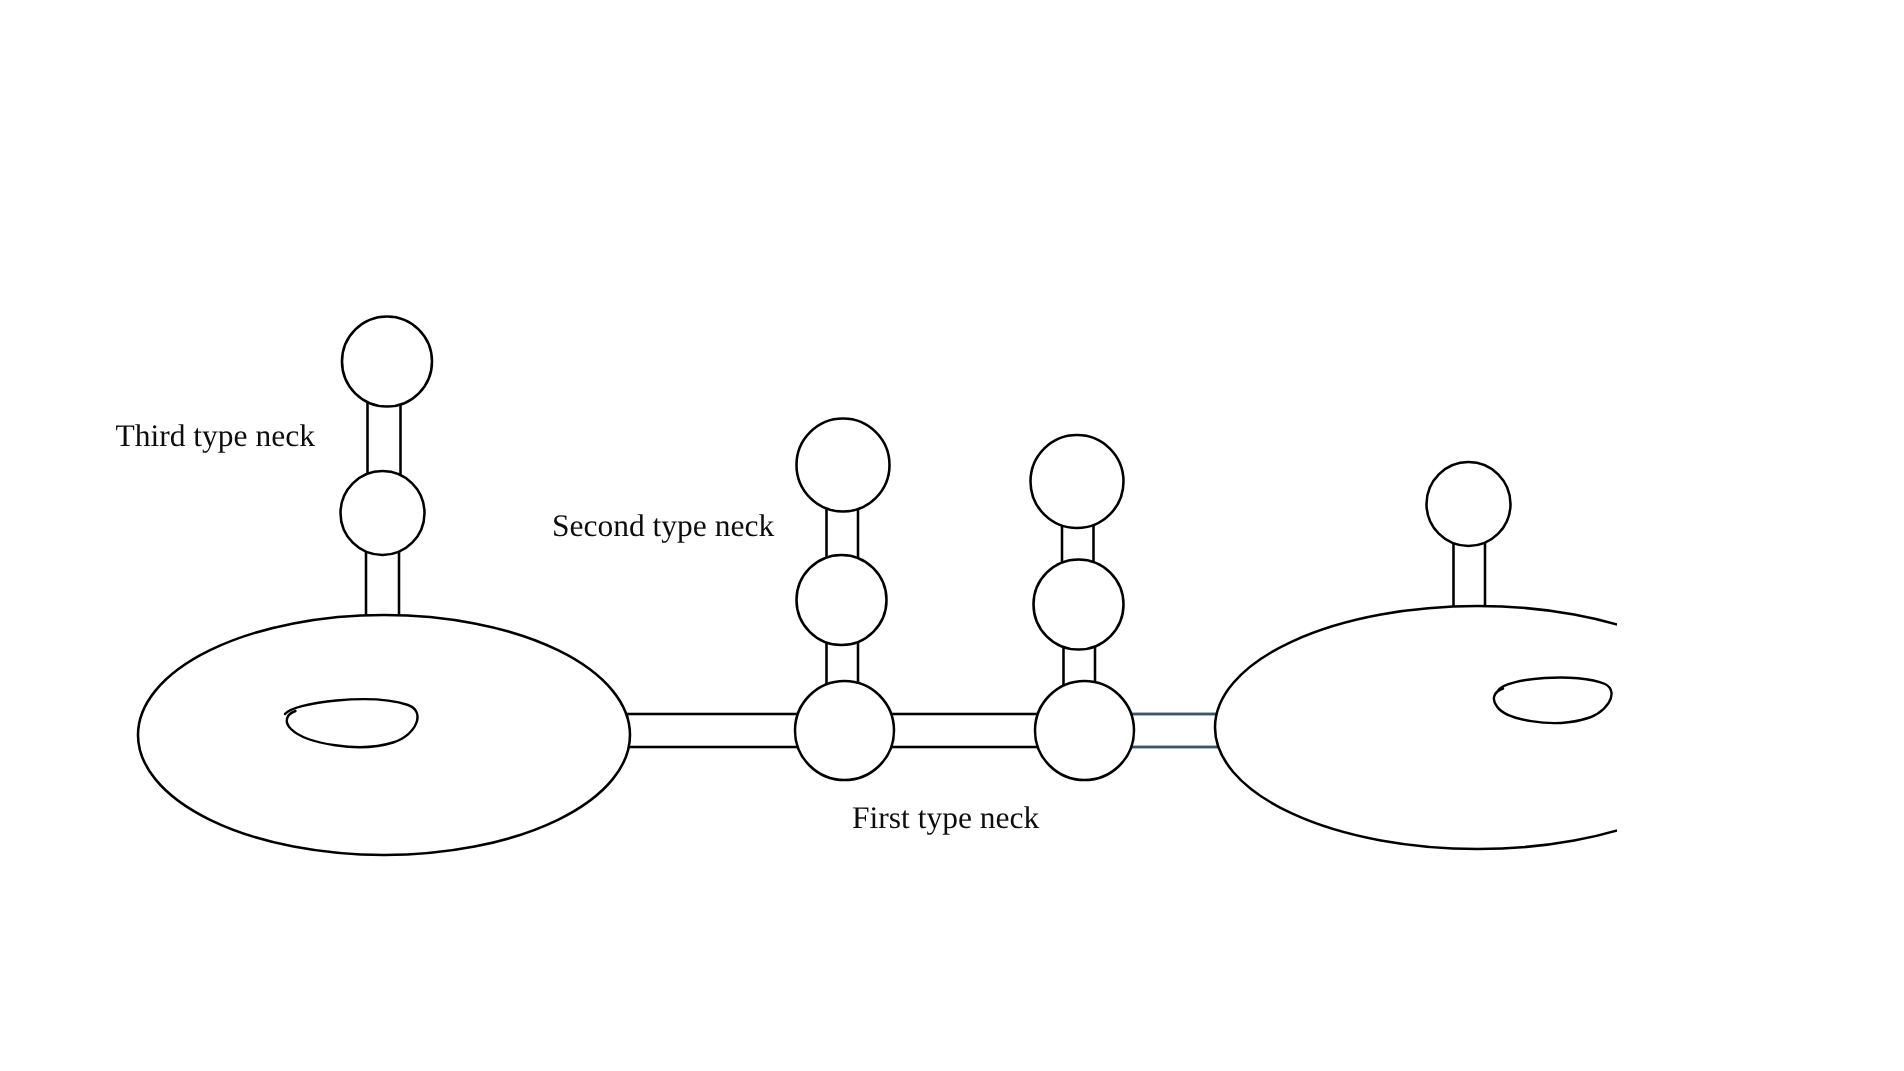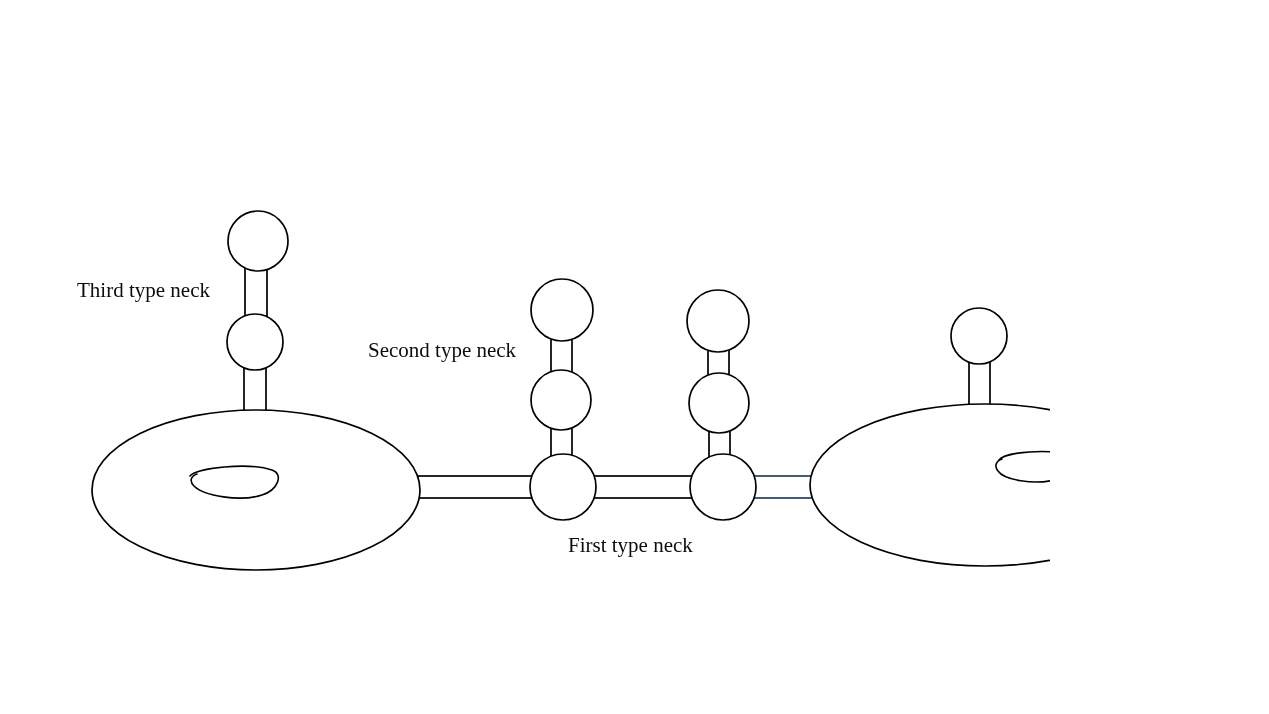--- a/index.html
+++ b/index.html
@@ -9,20 +9,21 @@
   }
   body {
     font-family: "Liberation Serif", "DejaVu Serif", serif;
   }
   #canvas {
     position: relative;
     width: 1050px;
     height: 714px;
     background: #ffffff;
     overflow: hidden;
+    padding-left: 28px;
   }
   #diagram {
     position: absolute;
     top: 0;
     left: 0;
     width: 1269px;
     height: 714px;
   }
   .label {
     font-family: "Liberation Serif", "DejaVu Serif", serif;

